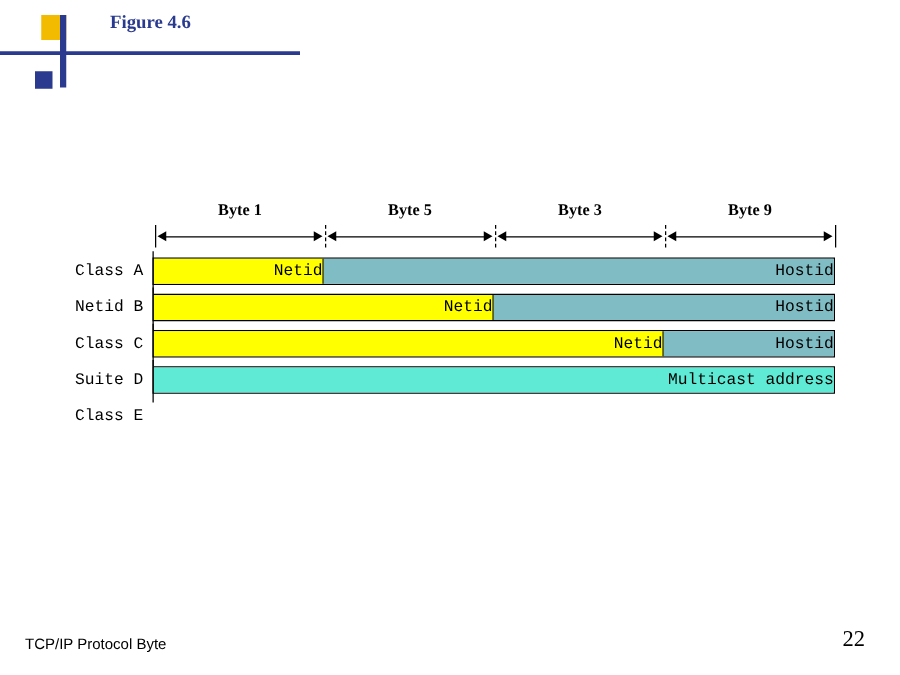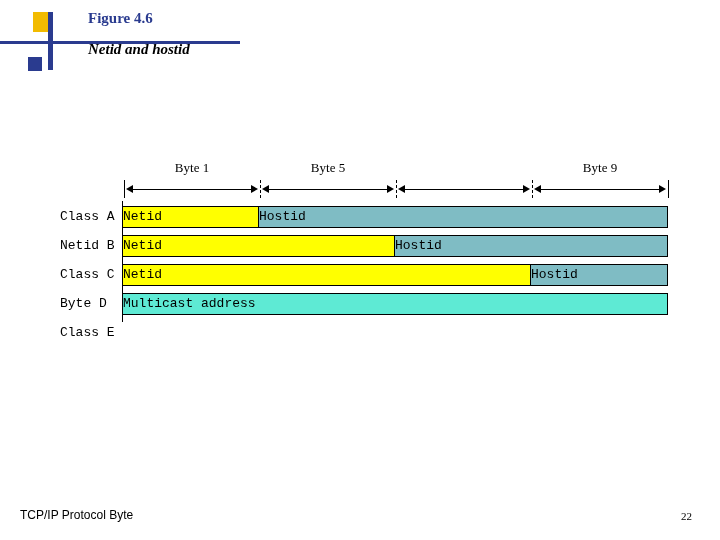--- a/index.html
+++ b/index.html
@@ -41,21 +41,20 @@
     width: 240px; height: 3px;
     background: #2a3b8f;
   }
   .title-row {
     position: absolute;
     left: 88px; top: 10px;
     display: flex;
     align-items: baseline;
     gap: 14px;
     font-size: 15px;
-    flex-direction: column;
   }
   .fig-label {
     color: #2a3b8f;
     font-weight: bold;
   }
   .fig-title {
     color: #000;
     font-style: italic;
     font-weight: bold;
   }
@@ -72,21 +71,21 @@
     height: 44px;
     margin-left: 64px;
     width: 544px;
   }
   .byte-col {
     position: absolute;
     top: 0;
     text-align: center;
     font-size: 13px;
   }
-  .byte-col span { display:block; margin-bottom: 18px; }
+  .byte-col span { display:block; margin-bottom: 18px; font-weight: bold; }
   .arrow-row {
     position: absolute;
     top: 20px;
     height: 18px;
     width: 100%;
   }
   .tick {
     position: absolute;
     top: 0;
     width: 0;
@@ -129,69 +128,71 @@
     position: relative;
     height: 22px;
   }
   .rbody .ltick {
     position: absolute;
     left: -1px; top: -6px;
     width: 0; height: 34px;
     border-left: 1px solid #000;
   }
   .seg {
-    text-align: left;
+    text-align: right;
     font-size: 13px;
     line-height: 20px;
     border-right: 1px solid #000;
   }
   .seg:last-child { border-right: none; }
   .netid { background: #ffff00; }
   .hostid { background: #7fbcc4; }
   .plain { background: #5eead4; }
 
   .footer-left {
     position: absolute;
     left: 20px; bottom: 18px;
     font-family: Arial, sans-serif;
     font-size: 12px;
     color: #000;
   }
   .footer-right {
     position: absolute;
     right: 28px; bottom: 18px;
     font-family: "Times New Roman", serif;
-    font-size: 11px;
+    font-size: 18px;
     color: #000;
     text-align: right;
   }
 </style>
 </head>
 <body>
 
 <div class="slide-decor">
   <div class="decor-square"></div>
   <div class="decor-vline"></div>
   <div class="decor-hline"></div>
   <div class="decor-square2"></div>
 </div>
 
 <div class="title-row">
   <span class="fig-label">Figure 4.6</span>
-  <span class="fig-title">Netid and hostid</span>
 </div>
 
 <div class="diagram">
 
   <div class="byte-header">
     <div class="byte-col" style="left:0;   width:136px;">
         <span>Byte 1</span>
       </div>
     <div class="byte-col" style="left:136px;width:136px;">
         <span>Byte 5</span>
+      </div>
+    <div class="byte-col" style="left:272px;width:136px;">
+        <span>Byte 3</span>
       </div>
     <div class="byte-col" style="left:408px;width:136px;">
         <span>Byte 9</span>
       </div>
 
     <div class="arrow-row">
 
       <div class="tick solid" style="left:0px;"></div>
       <div class="tick" style="left:136px;"></div>
       <div class="tick" style="left:272px;"></div>
@@ -239,21 +240,21 @@
     <div class="drow">
       <div class="rlabel">Class C</div>
       <div class="rbody">
         <div class="ltick"></div>
         <div class="seg netid" style="width:408px;">Netid</div>
         <div class="seg hostid" style="width:136px;">Hostid</div>
       </div>
     </div>
 
     <div class="drow">
-      <div class="rlabel">Byte D</div>
+      <div class="rlabel">Suite D</div>
       <div class="rbody">
         <div class="ltick"></div>
         <div class="seg plain" style="width:544px;">Multicast address</div>
       </div>
     </div>
 
     <div class="drow">
       <div class="rlabel">Class E</div>
     </div>
 

